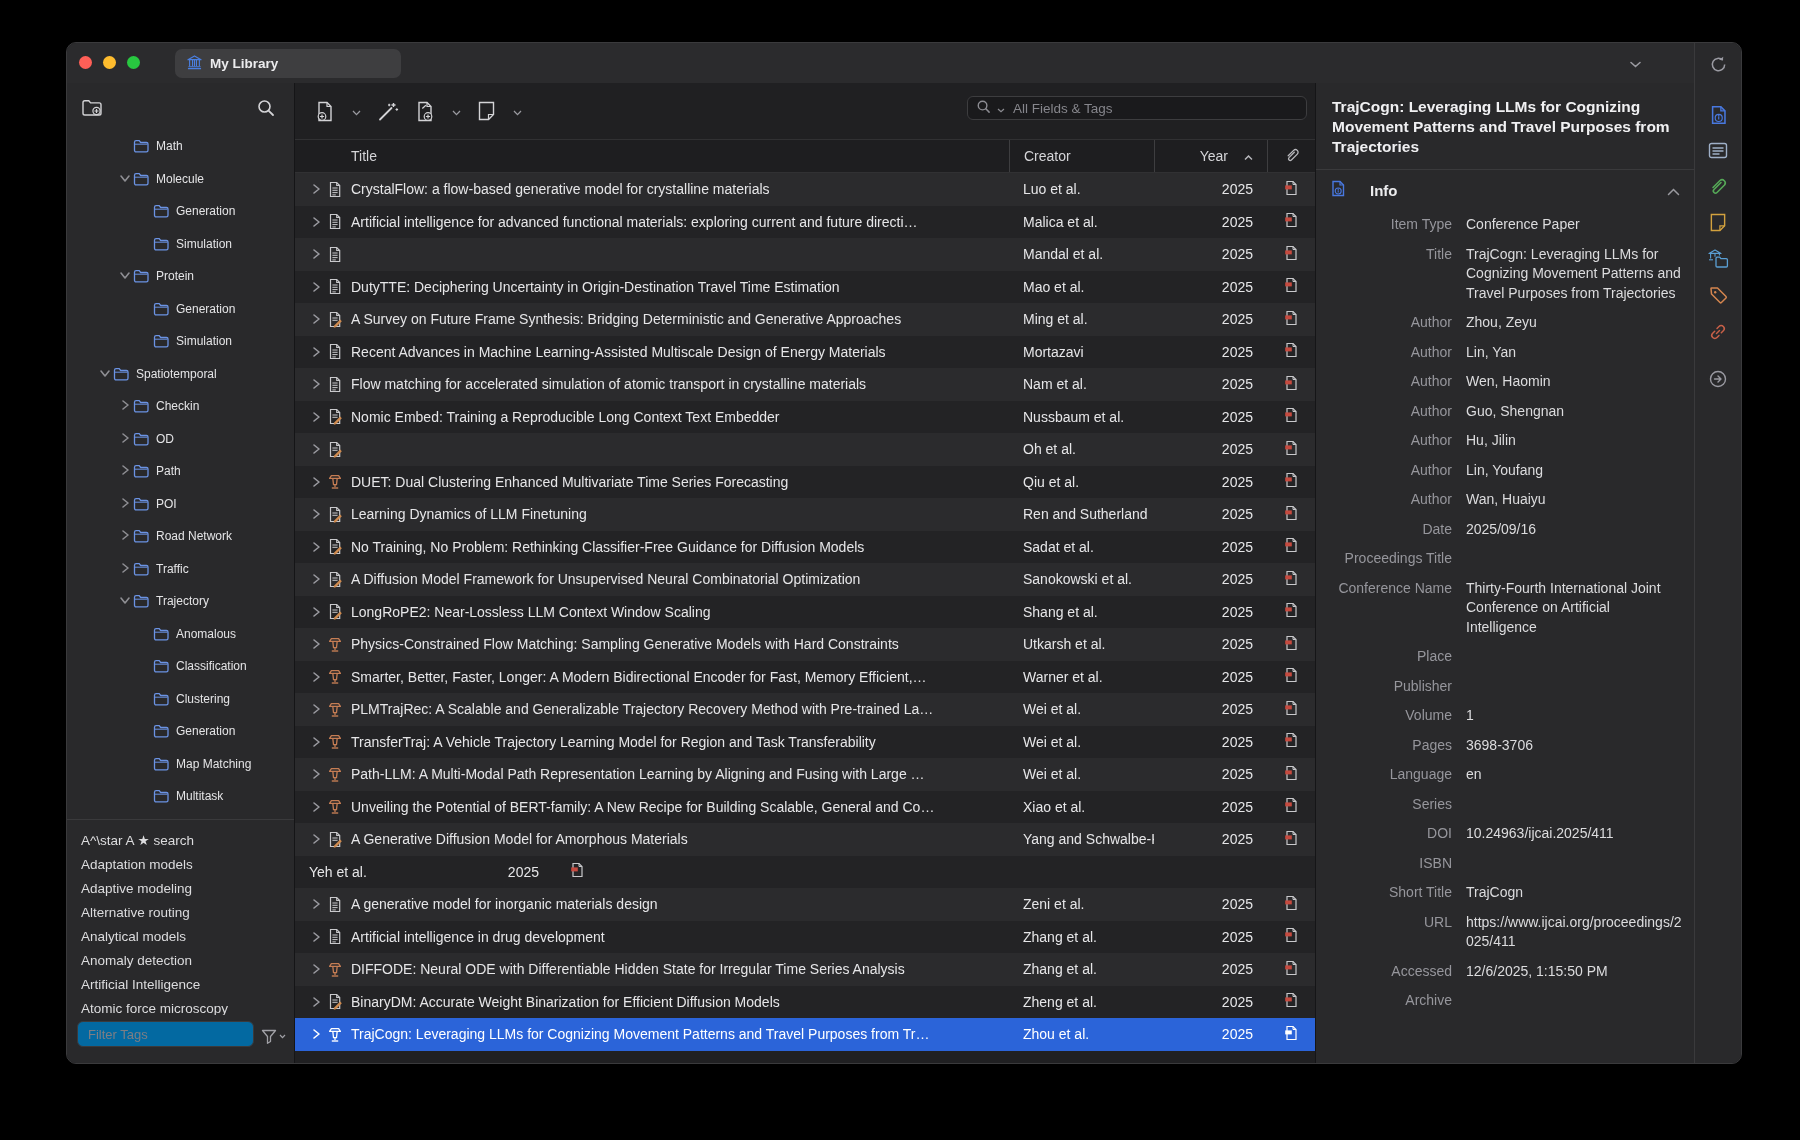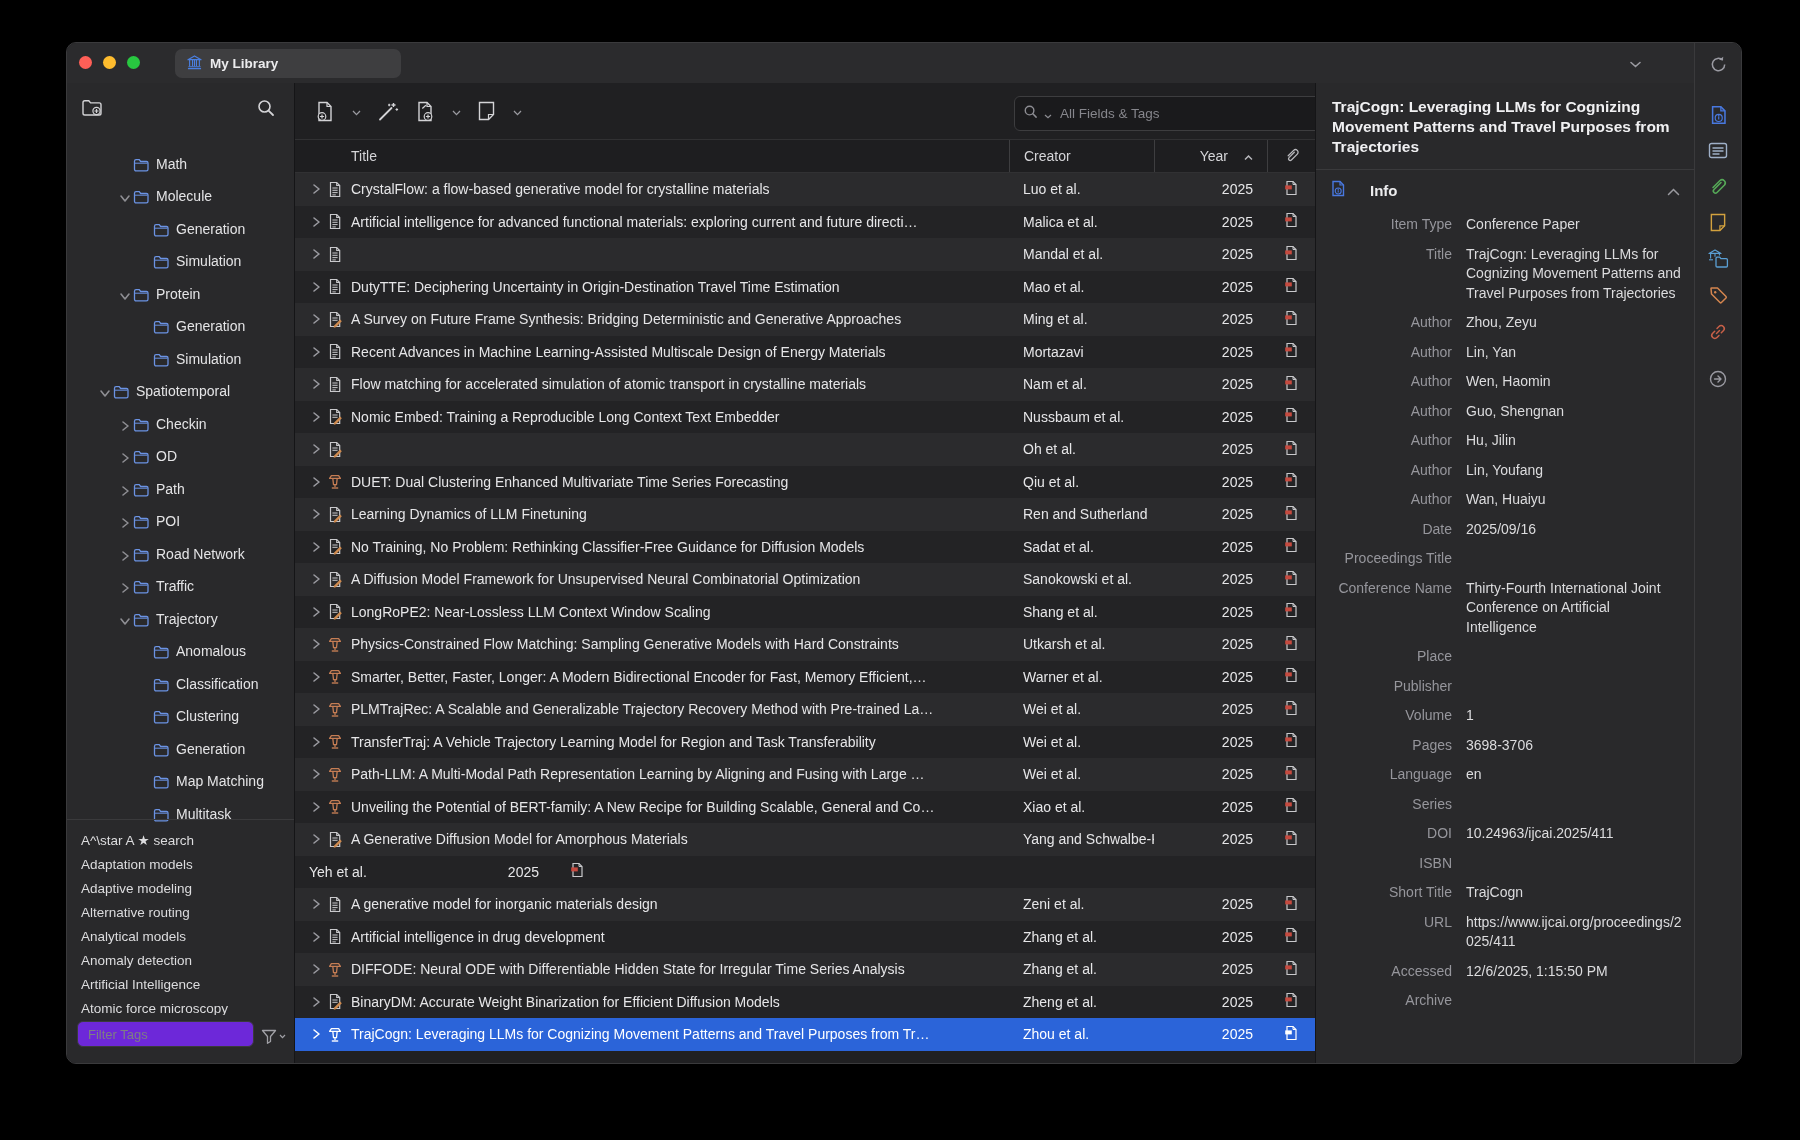--- a/index.html
+++ b/index.html
@@ -20,38 +20,38 @@
   .main{left:228px;width:1020px;background:#202022;}
   .itempane{left:1248px;width:379px;background:#29292b;border-left:1px solid #151517;}
   .iconstrip{position:absolute;top:0;bottom:0;left:1627px;width:46px;background:#29292b;border-left:1px solid #3a3a3c;}
   
   .s-toolbar{position:relative;height:56px;}
   .tbtn{display:inline-flex;align-items:center;justify-content:center;color:#d3d3d6;}
   .s-toolbar .newcol{position:absolute;left:14px;top:15px;}
   .s-toolbar .csearch{position:absolute;right:18px;top:15px;}
   .m-toolbar{position:relative;height:56px;display:flex;align-items:center;padding-left:20px;gap:16px;color:#d3d3d6;}
   .ddchev{margin-left:1px;color:#9a9aa0;}
-  .searchbox{position:absolute;left:672px;top:13px;width:340px;height:35px;background:#1a1a1c;border:1px solid #3d3d3f;
-    border-radius:6px;display:flex;align-items:center;gap:6px;padding:0 8px;box-sizing:border-box;margin-left:47px;}
+  .searchbox{position:absolute;left:672px;top:13px;width:340px;height:24px;background:#1a1a1c;border:1px solid #3d3d3f;
+    border-radius:6px;display:flex;align-items:center;gap:6px;padding:0 8px;box-sizing:border-box;}
   .searchbox input{background:transparent;border:0;outline:0;color:#c9c9cc;font-size:13.5px;width:100%;
     font-family:inherit;}
   .searchbox input::placeholder{color:#86868c;}
   
   .tree{position:absolute;top:56px;left:0;right:0;}
-  .crow{height:32.5px;display:flex;align-items:flex-end;font-size:14px;color:#e4e4e6;box-sizing:border-box;}
+  .crow{height:32.5px;display:flex;align-items:flex-start;font-size:12px;color:#e4e4e6;box-sizing:border-box;}
   .crow .twisty{width:16px;display:inline-flex;justify-content:center;color:#8e8e93;flex:0 0 16px;}
   .crow.lvl1{padding-left:30px}.crow.lvl2{padding-left:50px}.crow.lvl3{padding-left:70px}
   .crow.tw-none .twisty{visibility:hidden;}
   .crow .fold{display:inline-flex;margin-right:7px;}
   .tw-down .twisty svg{transform:rotate(90deg);}
   
   .tagarea{position:absolute;left:0;right:0;top:736px;bottom:0;border-top:1px solid #3a3a3c;overflow:hidden;}
   .taglist{position:absolute;top:8px;left:0;right:0;bottom:48px;overflow:hidden;padding-left:14px;}
   .tagrow{height:24px;display:flex;align-items:center;font-size:13.5px;color:#dcdcde;}
-  .tagfilter{position:absolute;left:10px;right:40px;bottom:16px;height:26px;background:#6d28d9;border:1px solid #3a3a3c;
+  .tagfilter{position:absolute;left:10px;right:40px;bottom:16px;height:26px;background:#0369a1;border:1px solid #3a3a3c;
     border-radius:6px;display:flex;align-items:center;padding:0 8px;box-sizing:border-box;}
   .tagfilter input{background:transparent;border:0;outline:0;color:#c9c9cc;font-size:13px;width:100%;font-family:inherit;}
   .tagfilter input::placeholder{color:#7e7e84;}
   .funnel{position:absolute;right:8px;bottom:19px;color:#a0a0a6;display:flex;align-items:center;gap:2px;}
   
   .thead{position:absolute;left:0;right:0;top:56px;height:34px;background:#1e1e20;border-top:1px solid #313133;
     border-bottom:1px solid #313133;display:flex;font-size:14px;color:#d5d5d8;box-sizing:border-box;}
   .hc{display:flex;align-items:center;box-sizing:border-box;}
   .h-title{flex:1;padding-left:56px;}
   .h-creator{width:145px;flex:0 0 145px;padding-left:14px;border-left:1px solid #3e3e40;}

